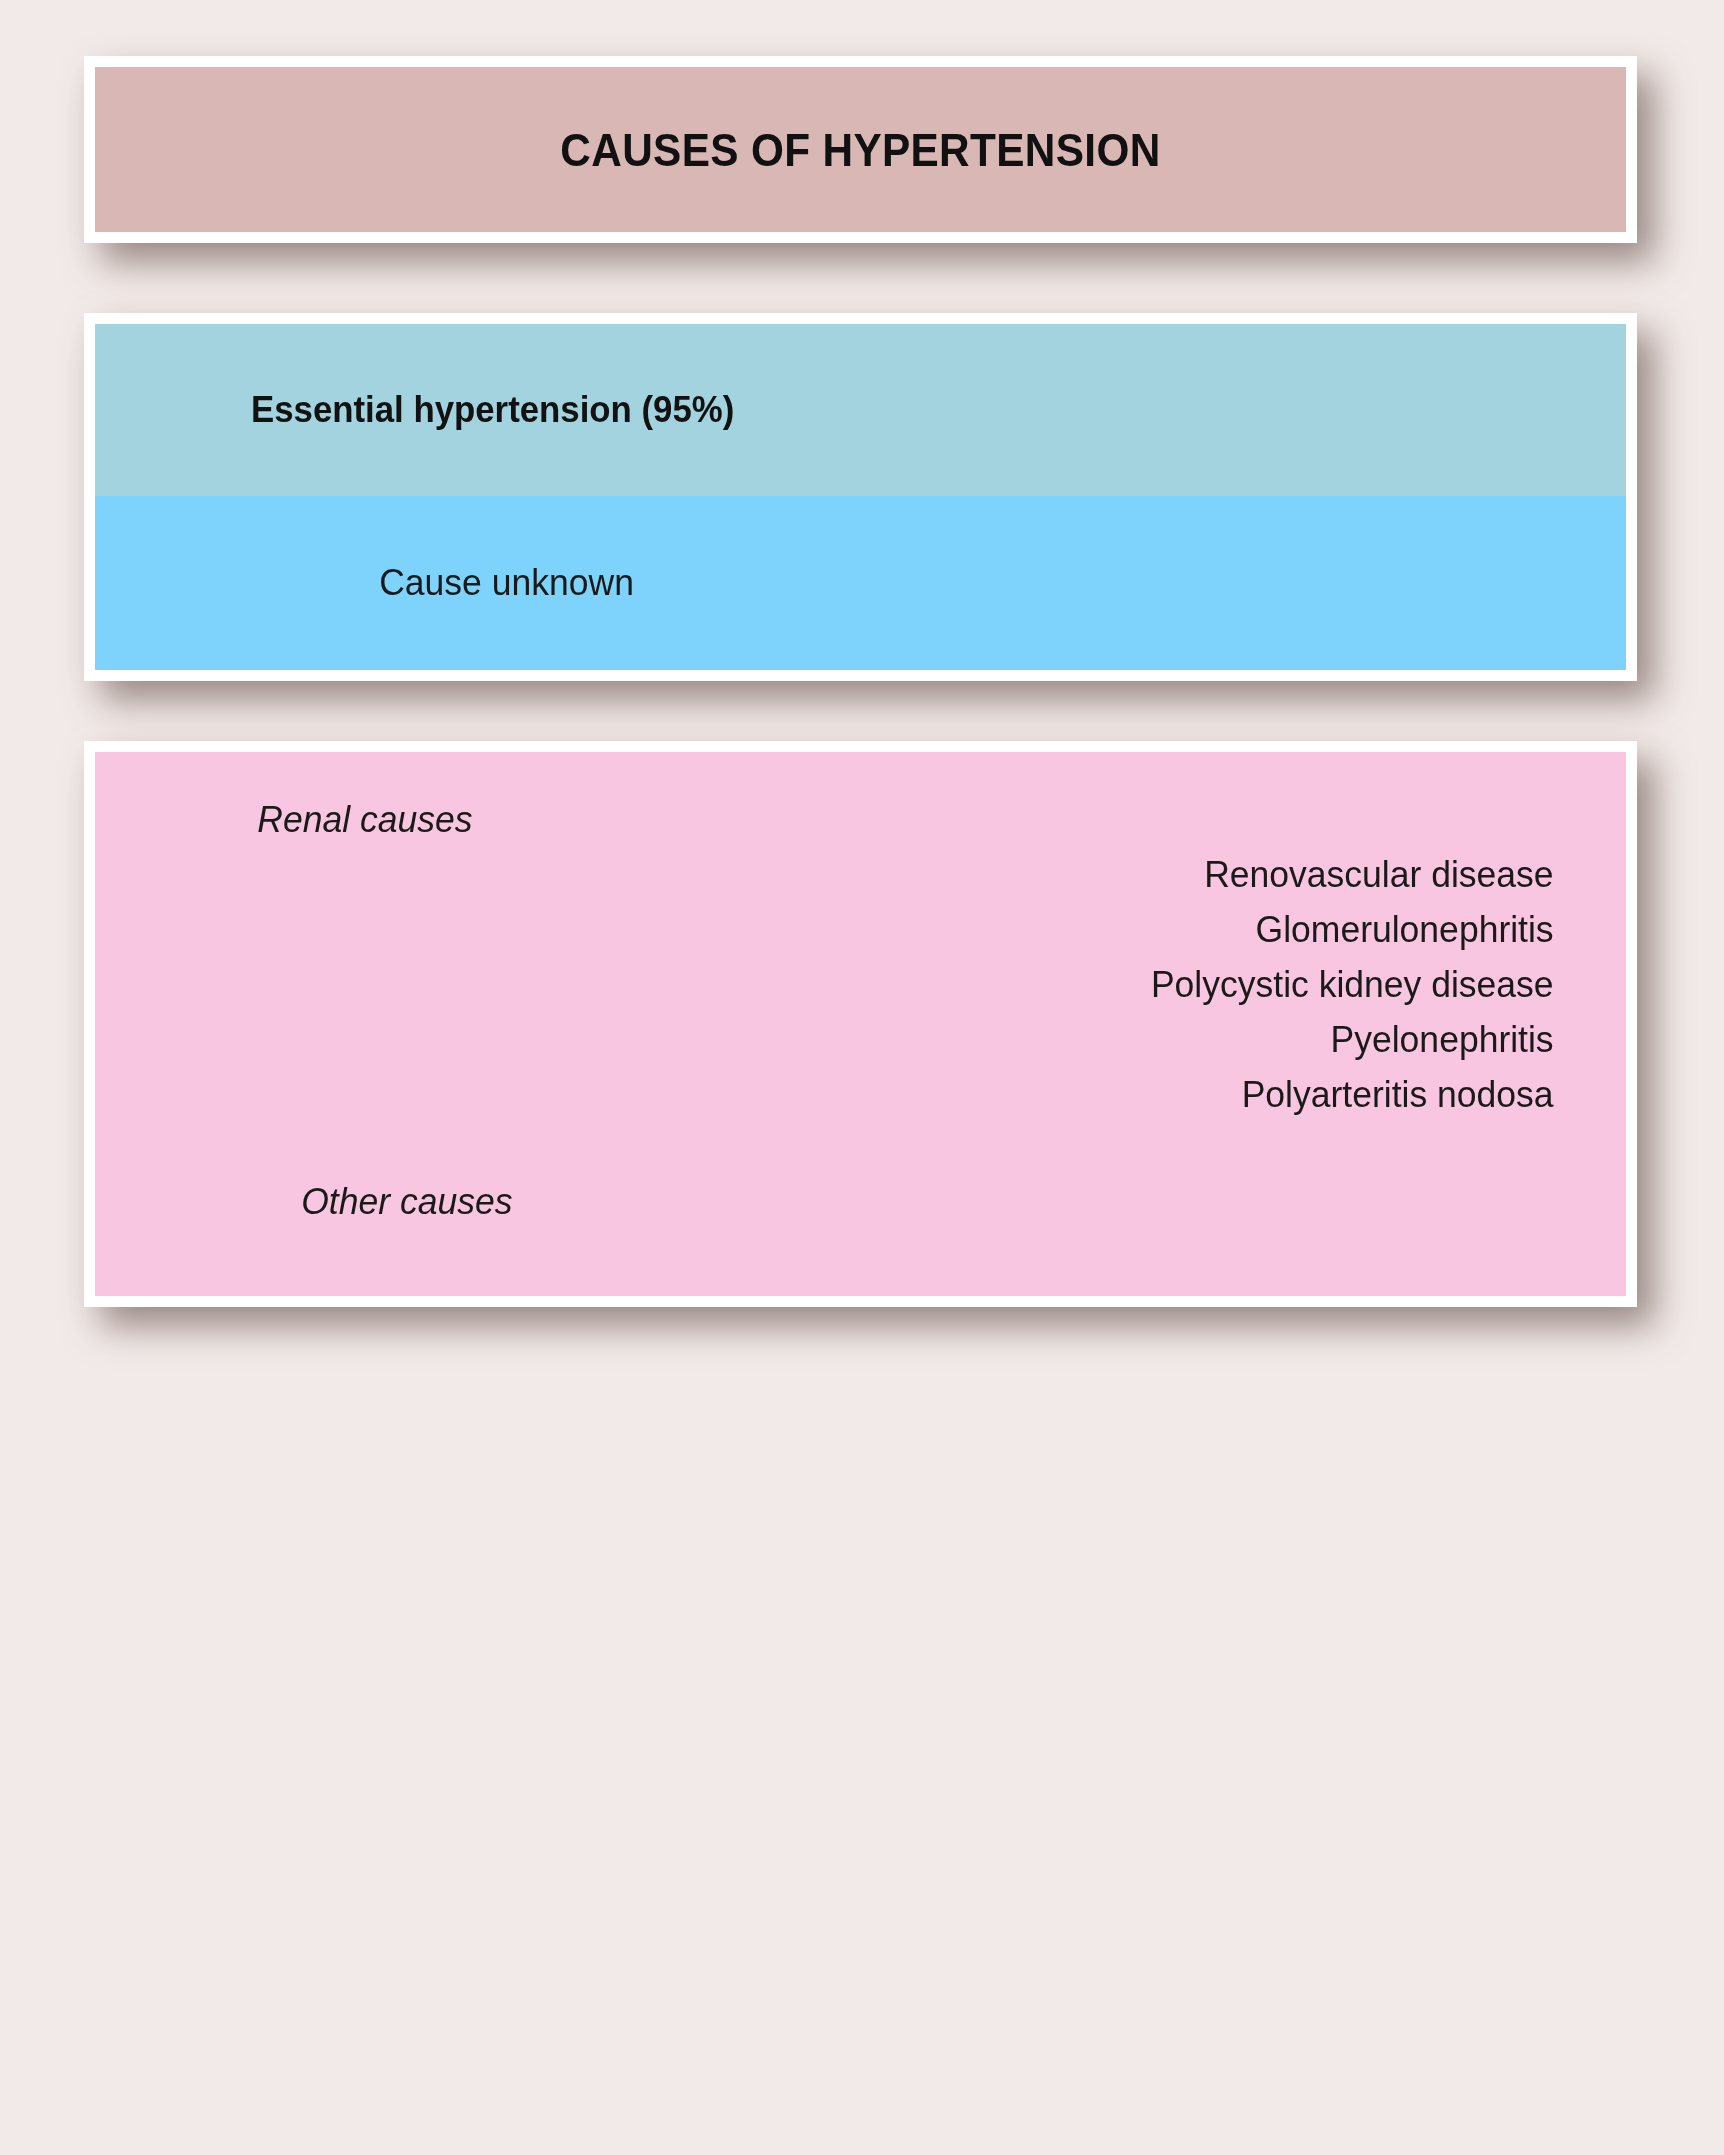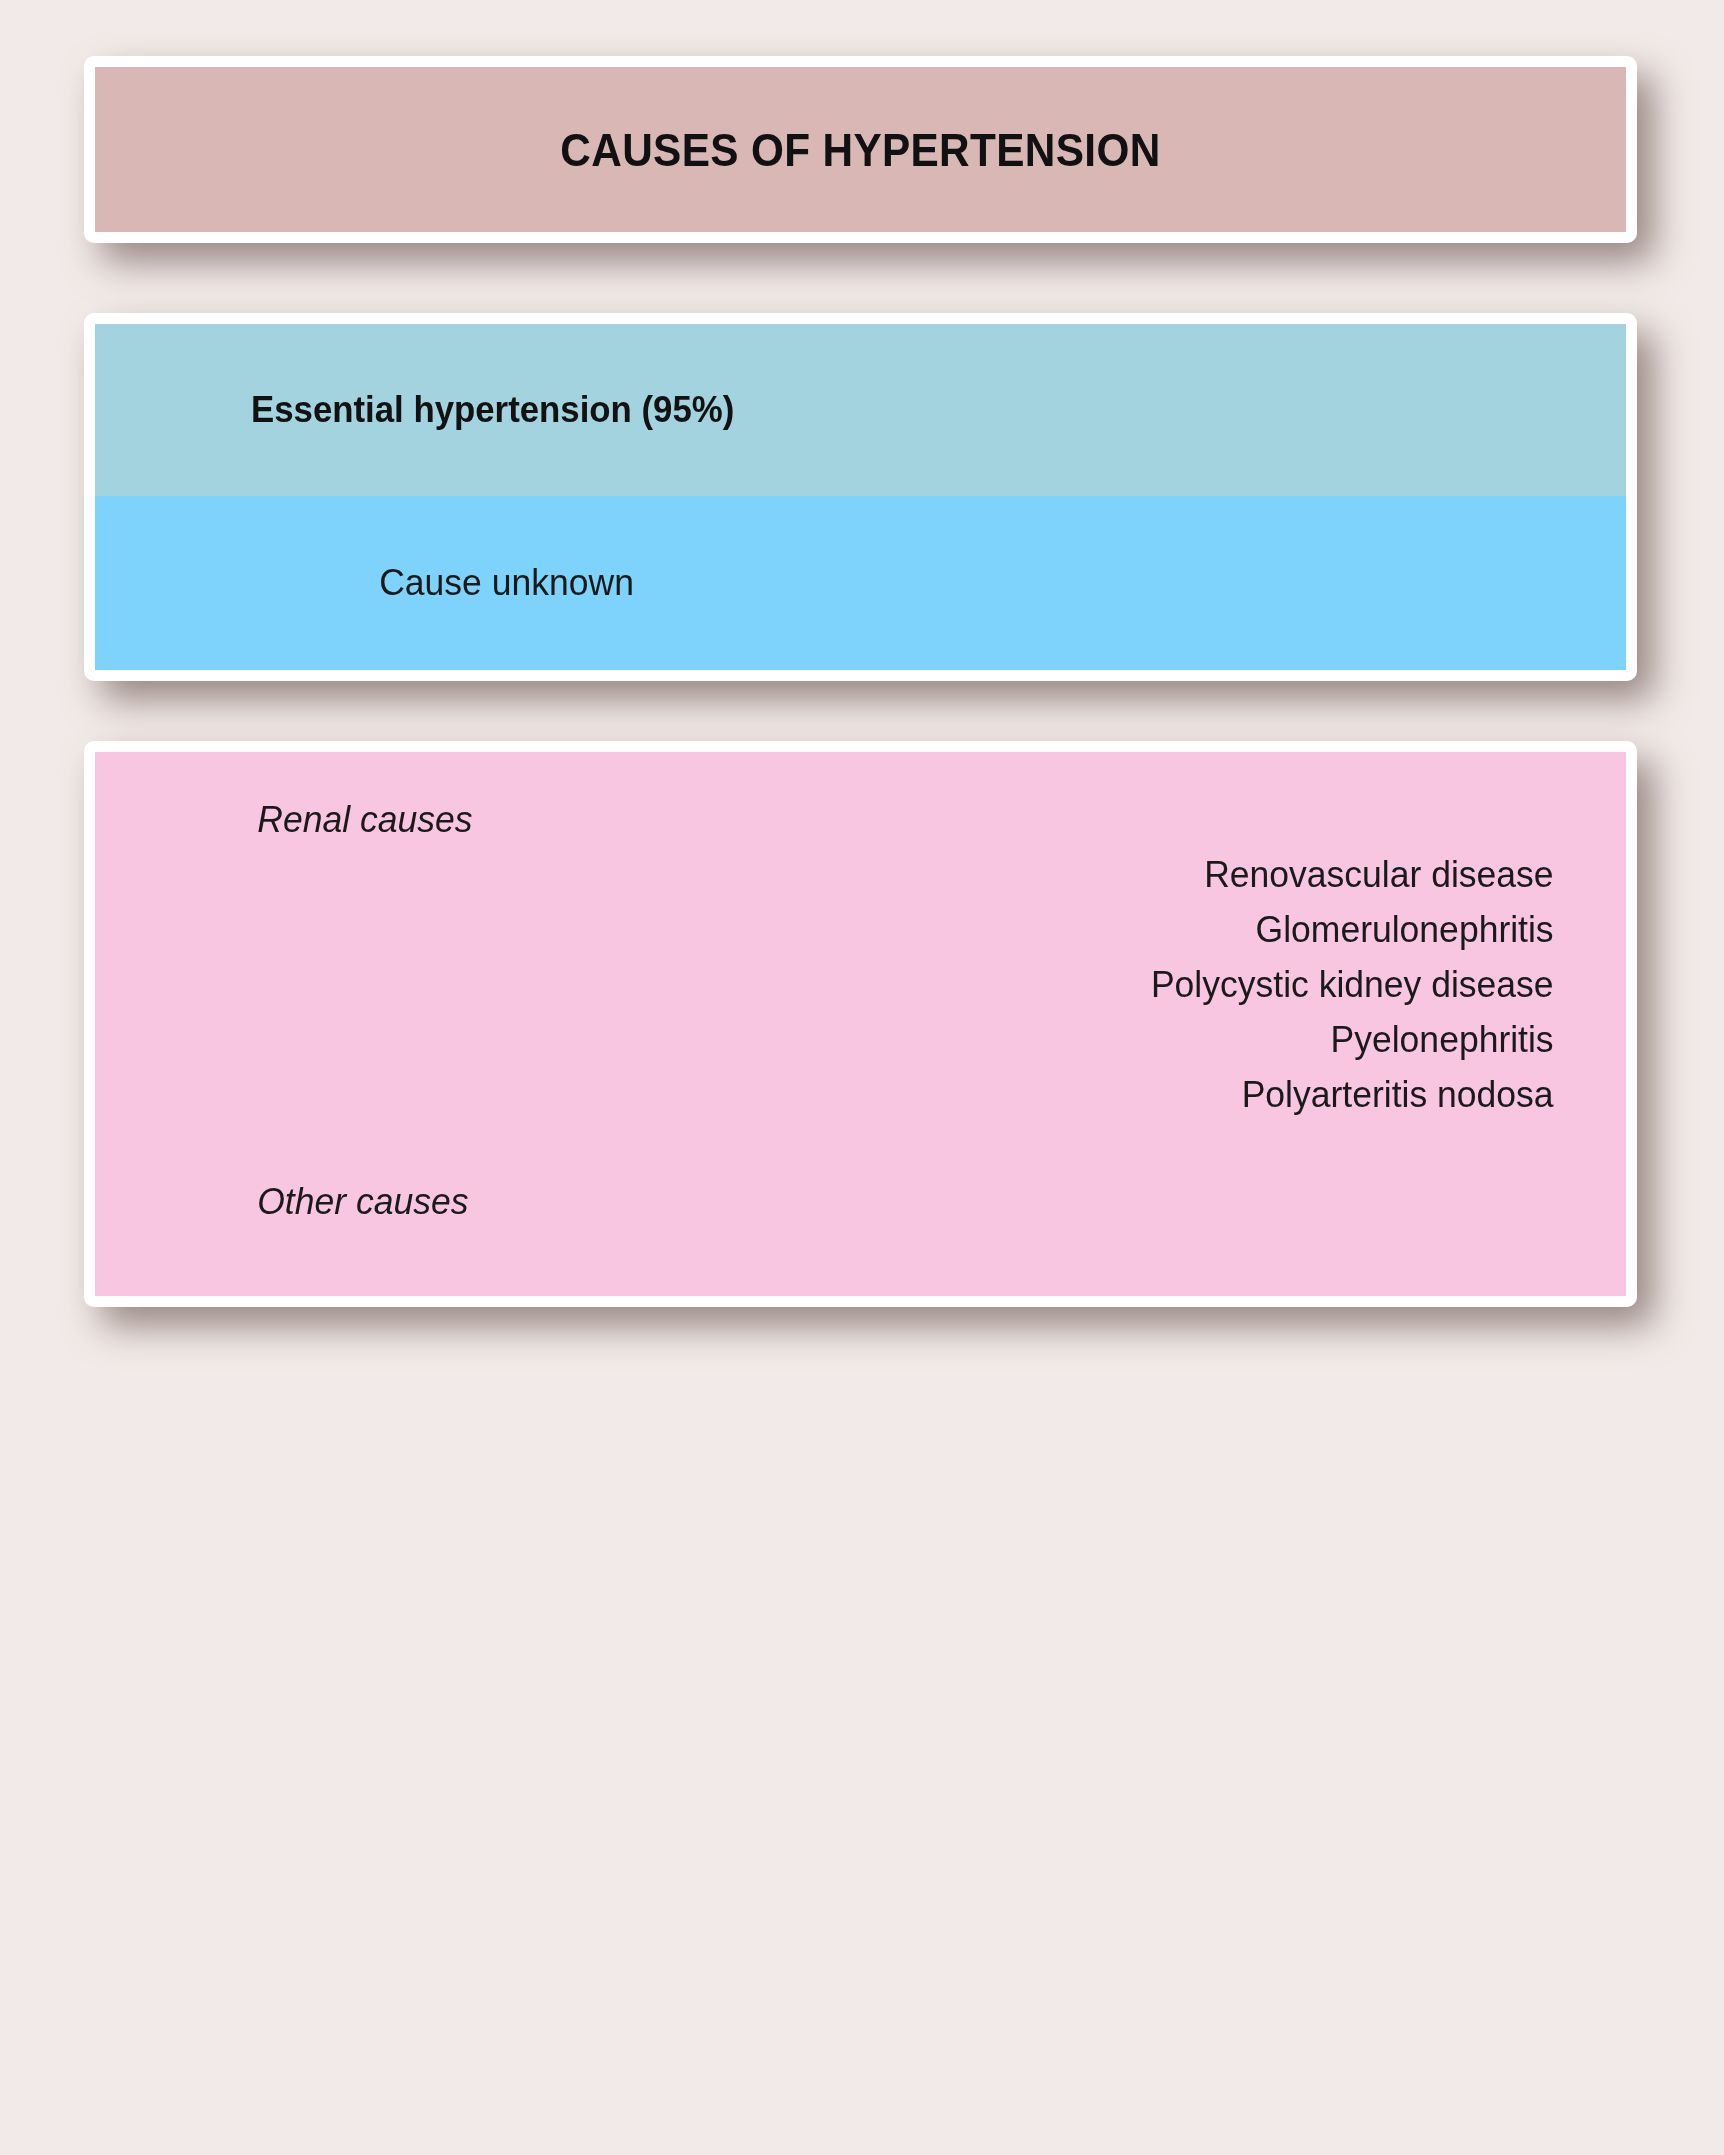--- a/index.html
+++ b/index.html
@@ -25,21 +25,20 @@
 
   
   .card {
     position: absolute;
     left: 84px;
     width: 1553px;
     box-sizing: border-box;
     background: #ffffff;
     padding: 10.8px;
     filter: drop-shadow(17.7px 19.7px 18.7px rgba(78, 54, 48, 0.55));
-    border-radius: 10px;
   }
 
   
   .card-title {
     top: 56px;
   }
   .title-band {
     background: #d8b7b4;
     height: 165px;
     display: flex;
@@ -103,20 +102,21 @@
   .band-body.pink {
     background: #f8c6e0;
     padding: 40px 12px 67px 0;
   }
 
   .group {
     margin-bottom: 52px;
   }
   .group:last-child {
     margin-bottom: 0;
+    margin-left: 44px;
   }
   .group-heading {
     font-size: 37px;
     font-style: italic;
     font-weight: normal;
     padding-left: 169px;
     line-height: 55px;
     color: #1a1a1a;
     transform: scaleX(0.96);
     transform-origin: left center;

